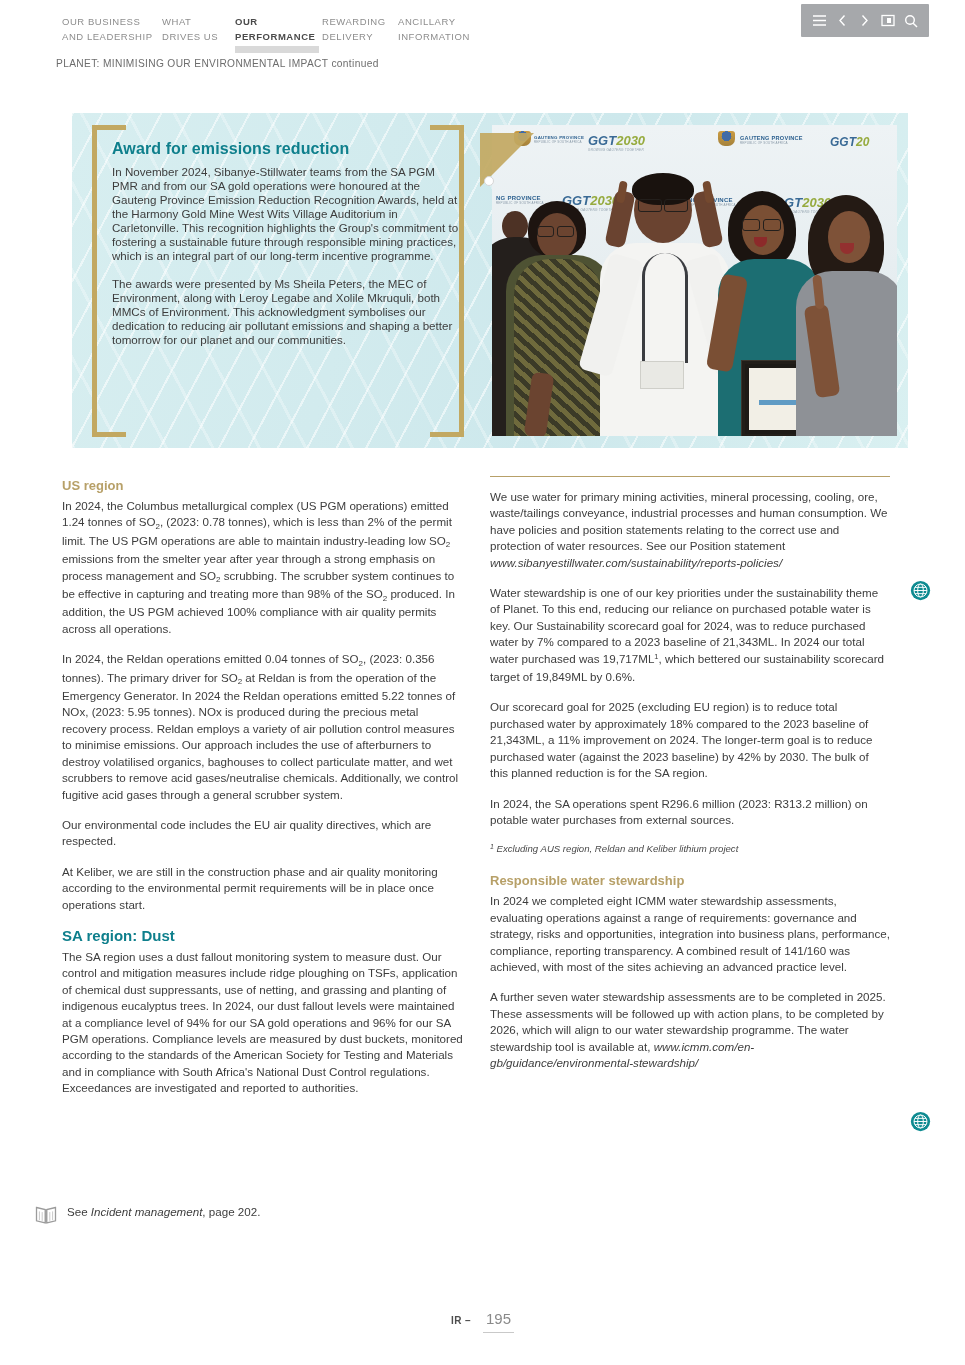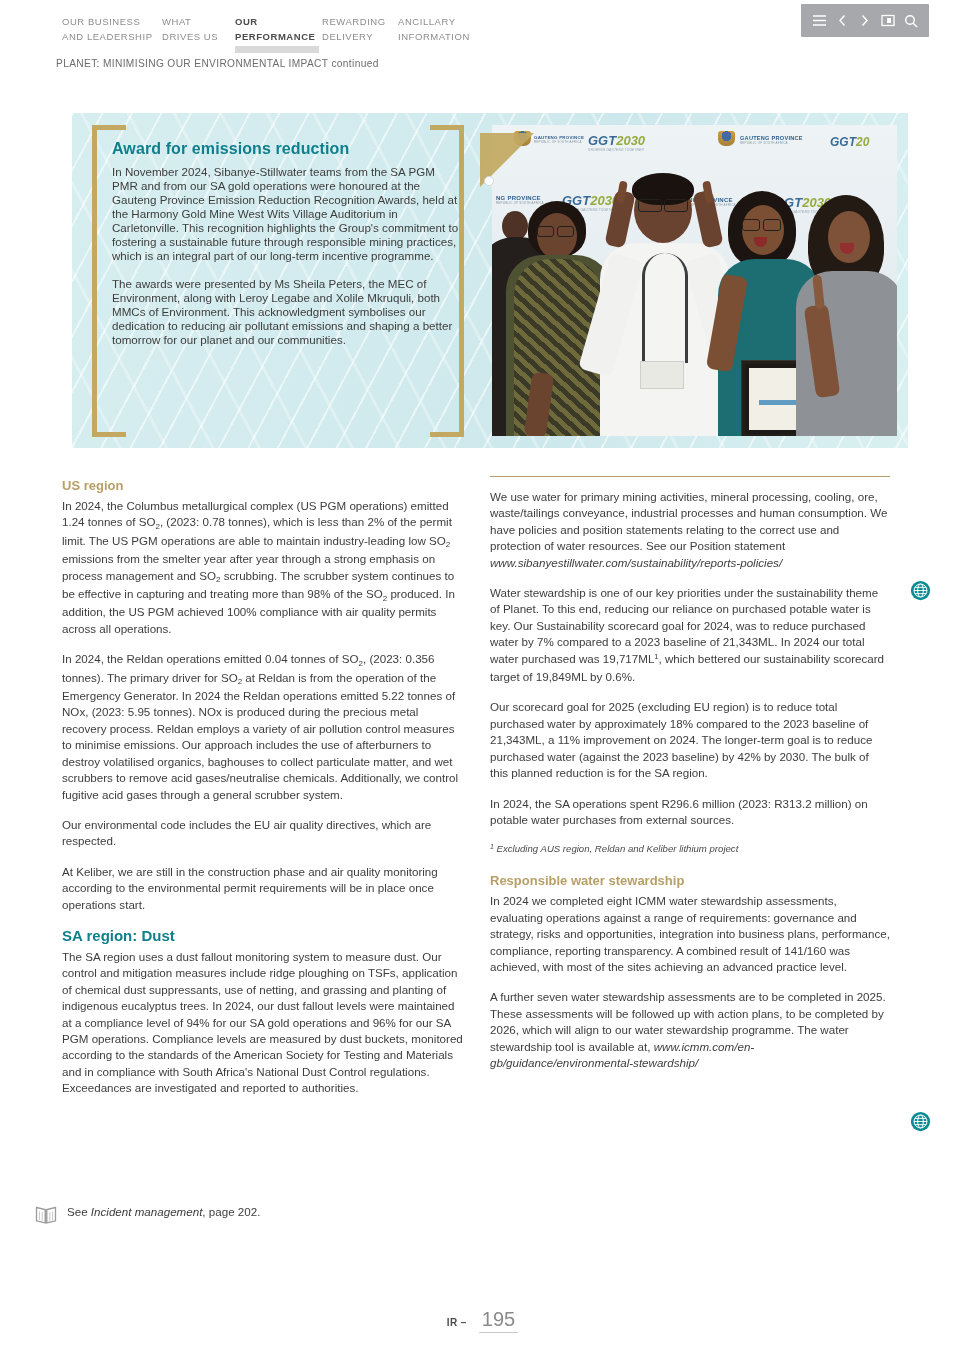--- a/index.html
+++ b/index.html
@@ -328,21 +328,21 @@
     justify-content: center;
     gap: 12px;
   }
   #footer-ir {
     font-size: 10px;
     font-weight: bold;
     letter-spacing: 0.4px;
     color: #4d4d4d;
   }
   #footer-page {
-    font-size: 20px;
+    font-size: 15px;
     color: #8a8a8a;
     border-bottom: 1.5px solid #c9c9c9;
     padding: 0 3px 4px 3px;
     line-height: 18px;
   }
 </style>
 </head>
 <body>
 
 <div id="viewer-toolbar">

